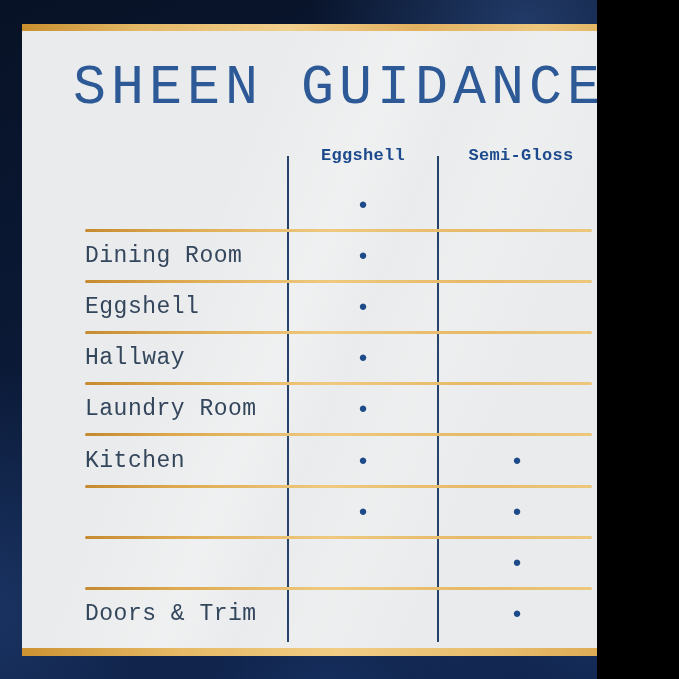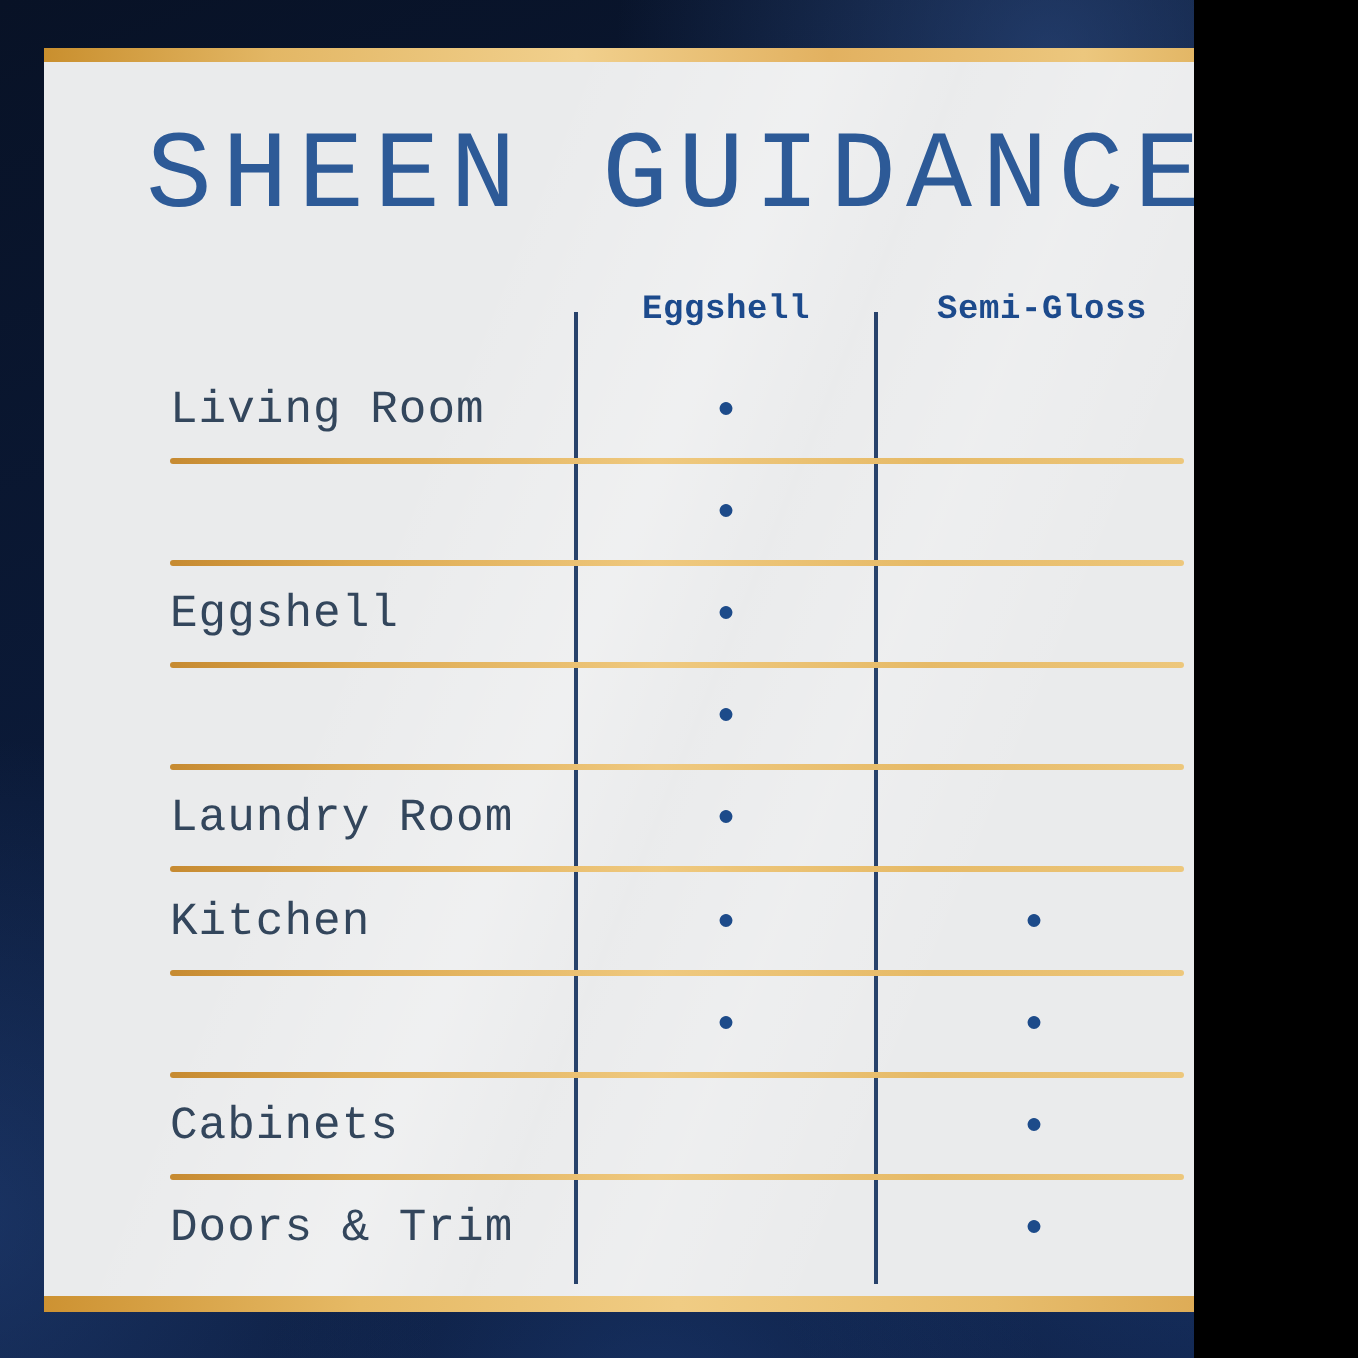--- a/index.html
+++ b/index.html
@@ -78,53 +78,53 @@
   <div class="title">SHEEN GUIDANCE</div>
 
   <div class="col-header eggshell">Eggshell</div>
   <div class="col-header semigloss">Semi-Gloss</div>
 
   <div class="vline vline-1"></div>
   <div class="vline vline-2"></div>
 
   <div class="rows">
     <div class="row">
-      <span class="room-label">Living Room</span>
       <span class="dot dot-egg">●</span>
       <span class="dot dot-semi"></span>
     </div>
     <div class="row">
+      <span class="room-label">Dining Room</span>
       <span class="dot dot-egg">●</span>
       <span class="dot dot-semi"></span>
     </div>
     <div class="row">
       <span class="room-label">Eggshell</span>
       <span class="dot dot-egg">●</span>
       <span class="dot dot-semi"></span>
     </div>
     <div class="row">
+      <span class="room-label">Hallway</span>
       <span class="dot dot-egg">●</span>
       <span class="dot dot-semi"></span>
     </div>
     <div class="row">
       <span class="room-label">Laundry Room</span>
       <span class="dot dot-egg">●</span>
       <span class="dot dot-semi"></span>
     </div>
     <div class="row">
       <span class="room-label">Kitchen</span>
       <span class="dot dot-egg">●</span>
       <span class="dot dot-semi">●</span>
     </div>
     <div class="row">
       <span class="dot dot-egg">●</span>
       <span class="dot dot-semi">●</span>
     </div>
     <div class="row">
-      <span class="room-label">Cabinets</span>
       <span class="dot dot-egg"></span>
       <span class="dot dot-semi">●</span>
     </div>
     <div class="row">
       <span class="room-label">Doors &amp; Trim</span>
       <span class="dot dot-egg"></span>
       <span class="dot dot-semi">●</span>
     </div>
   </div>
 </div>

